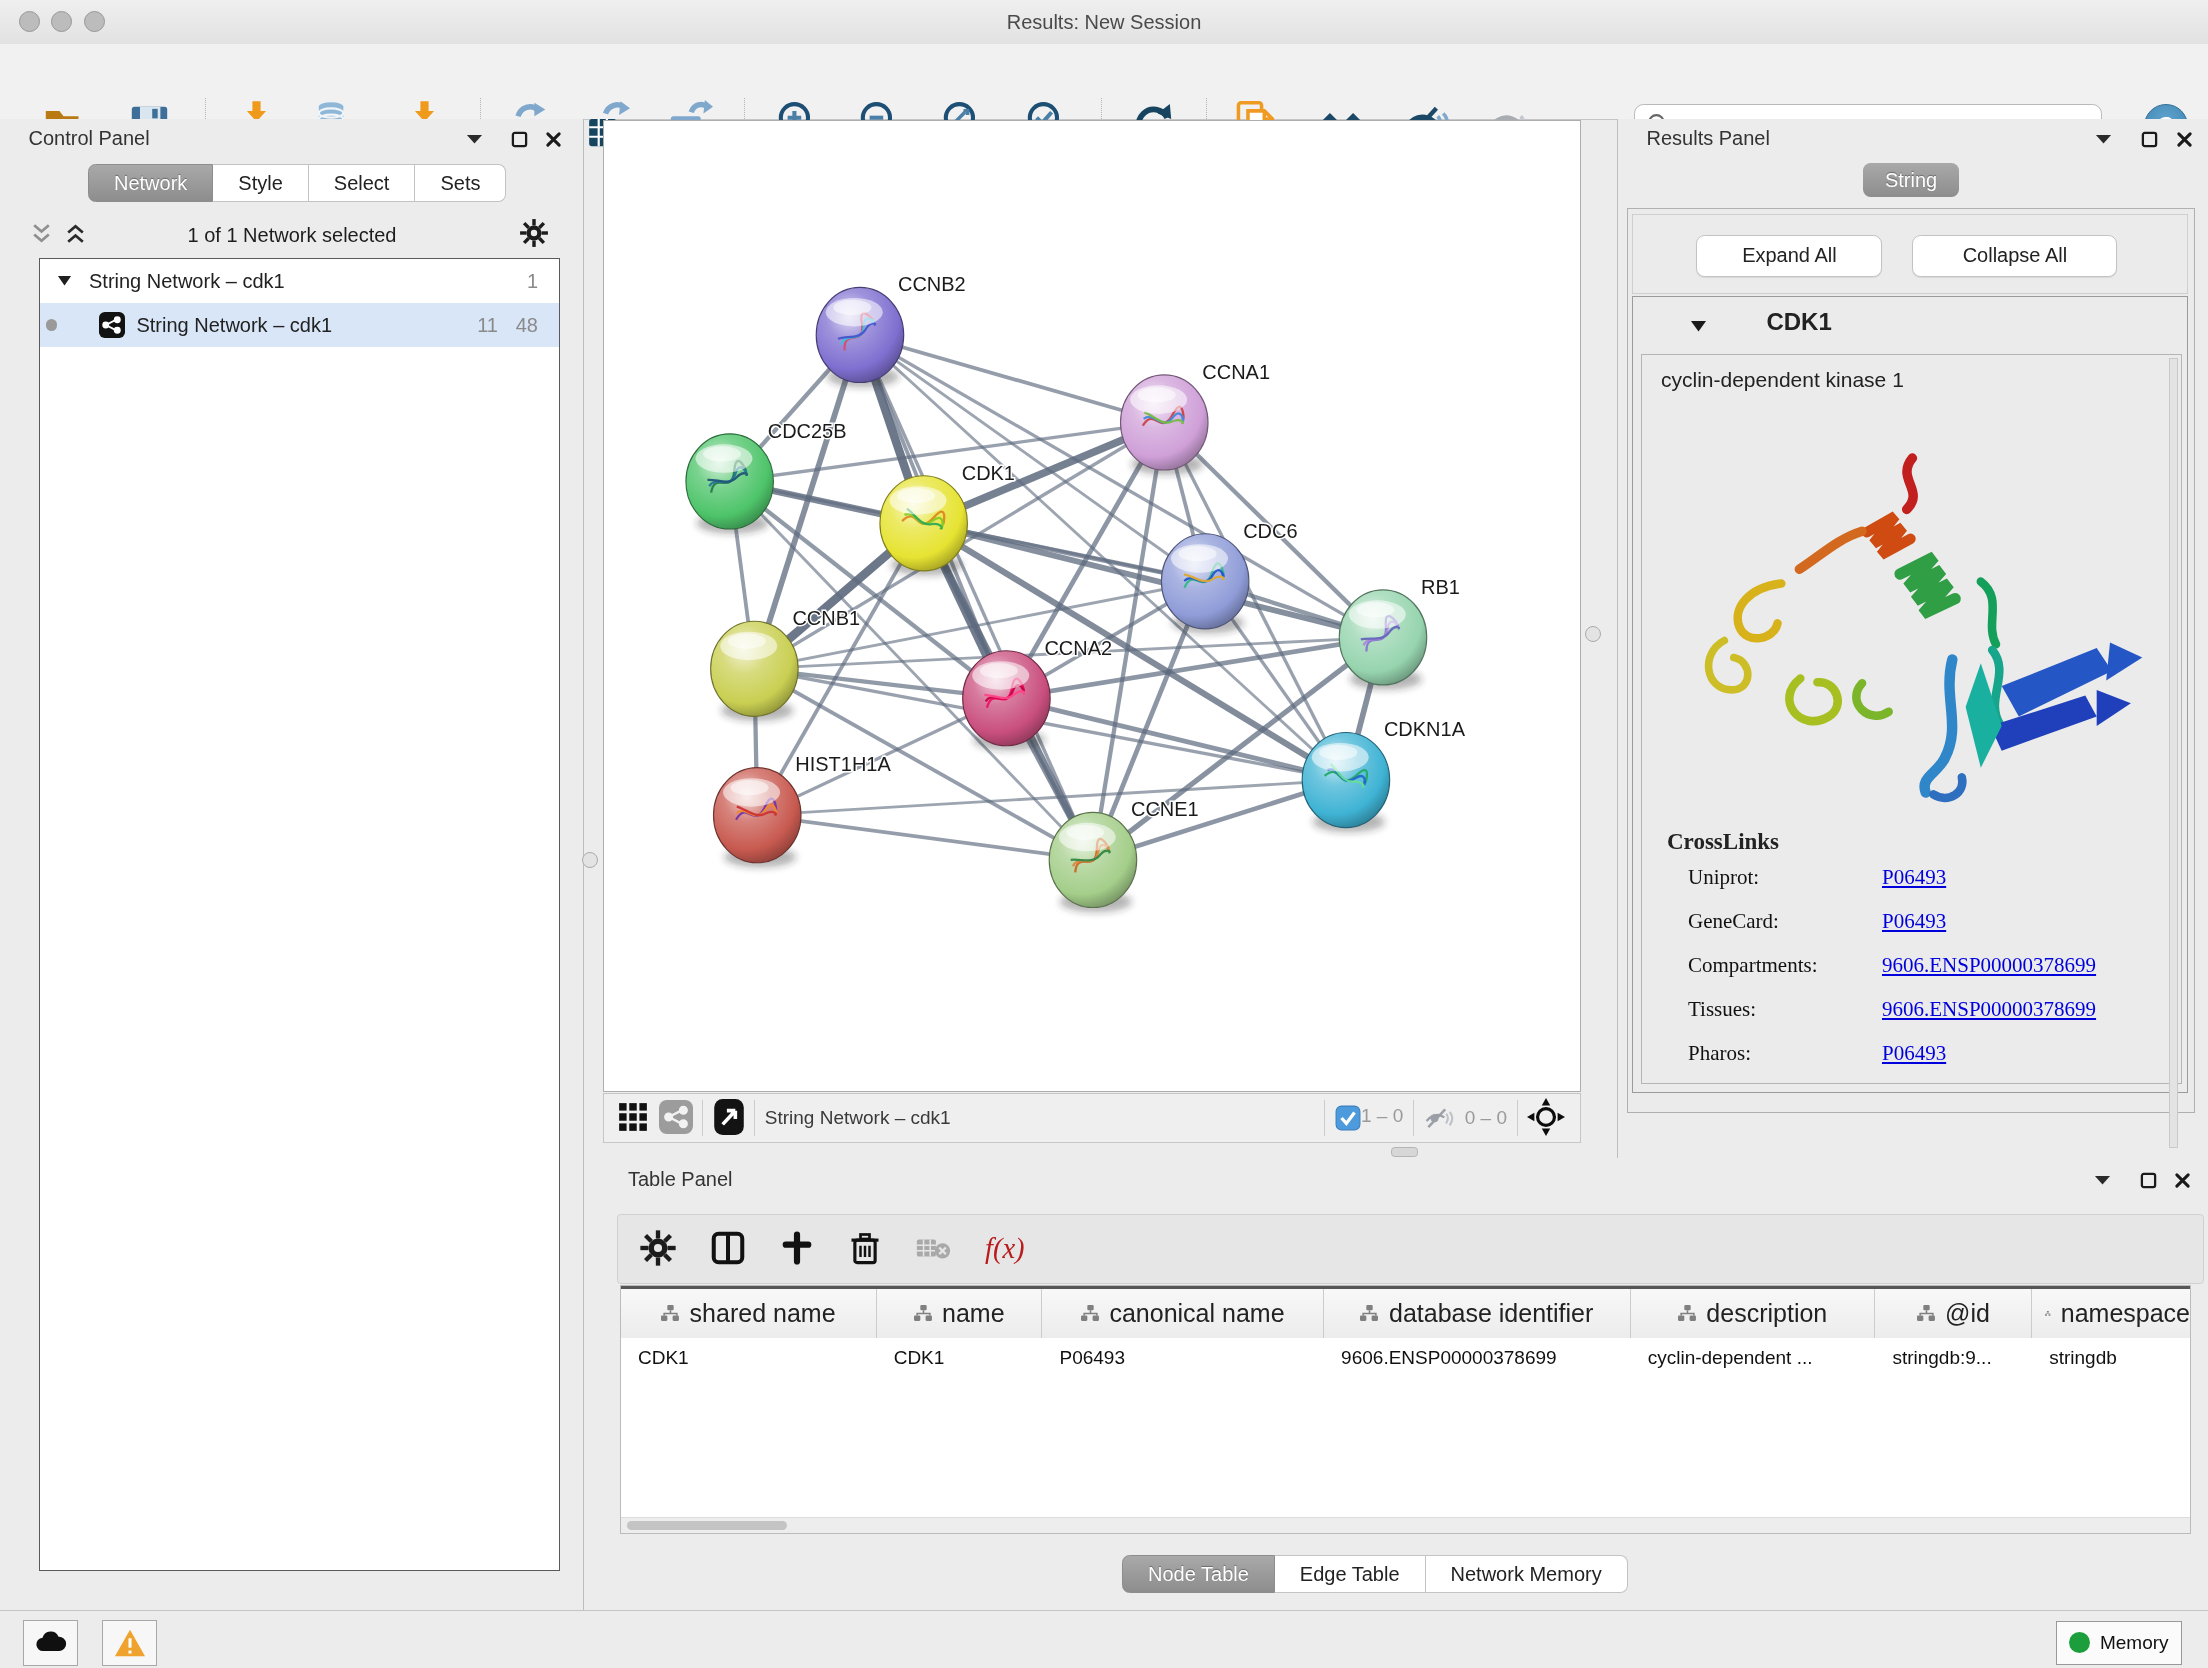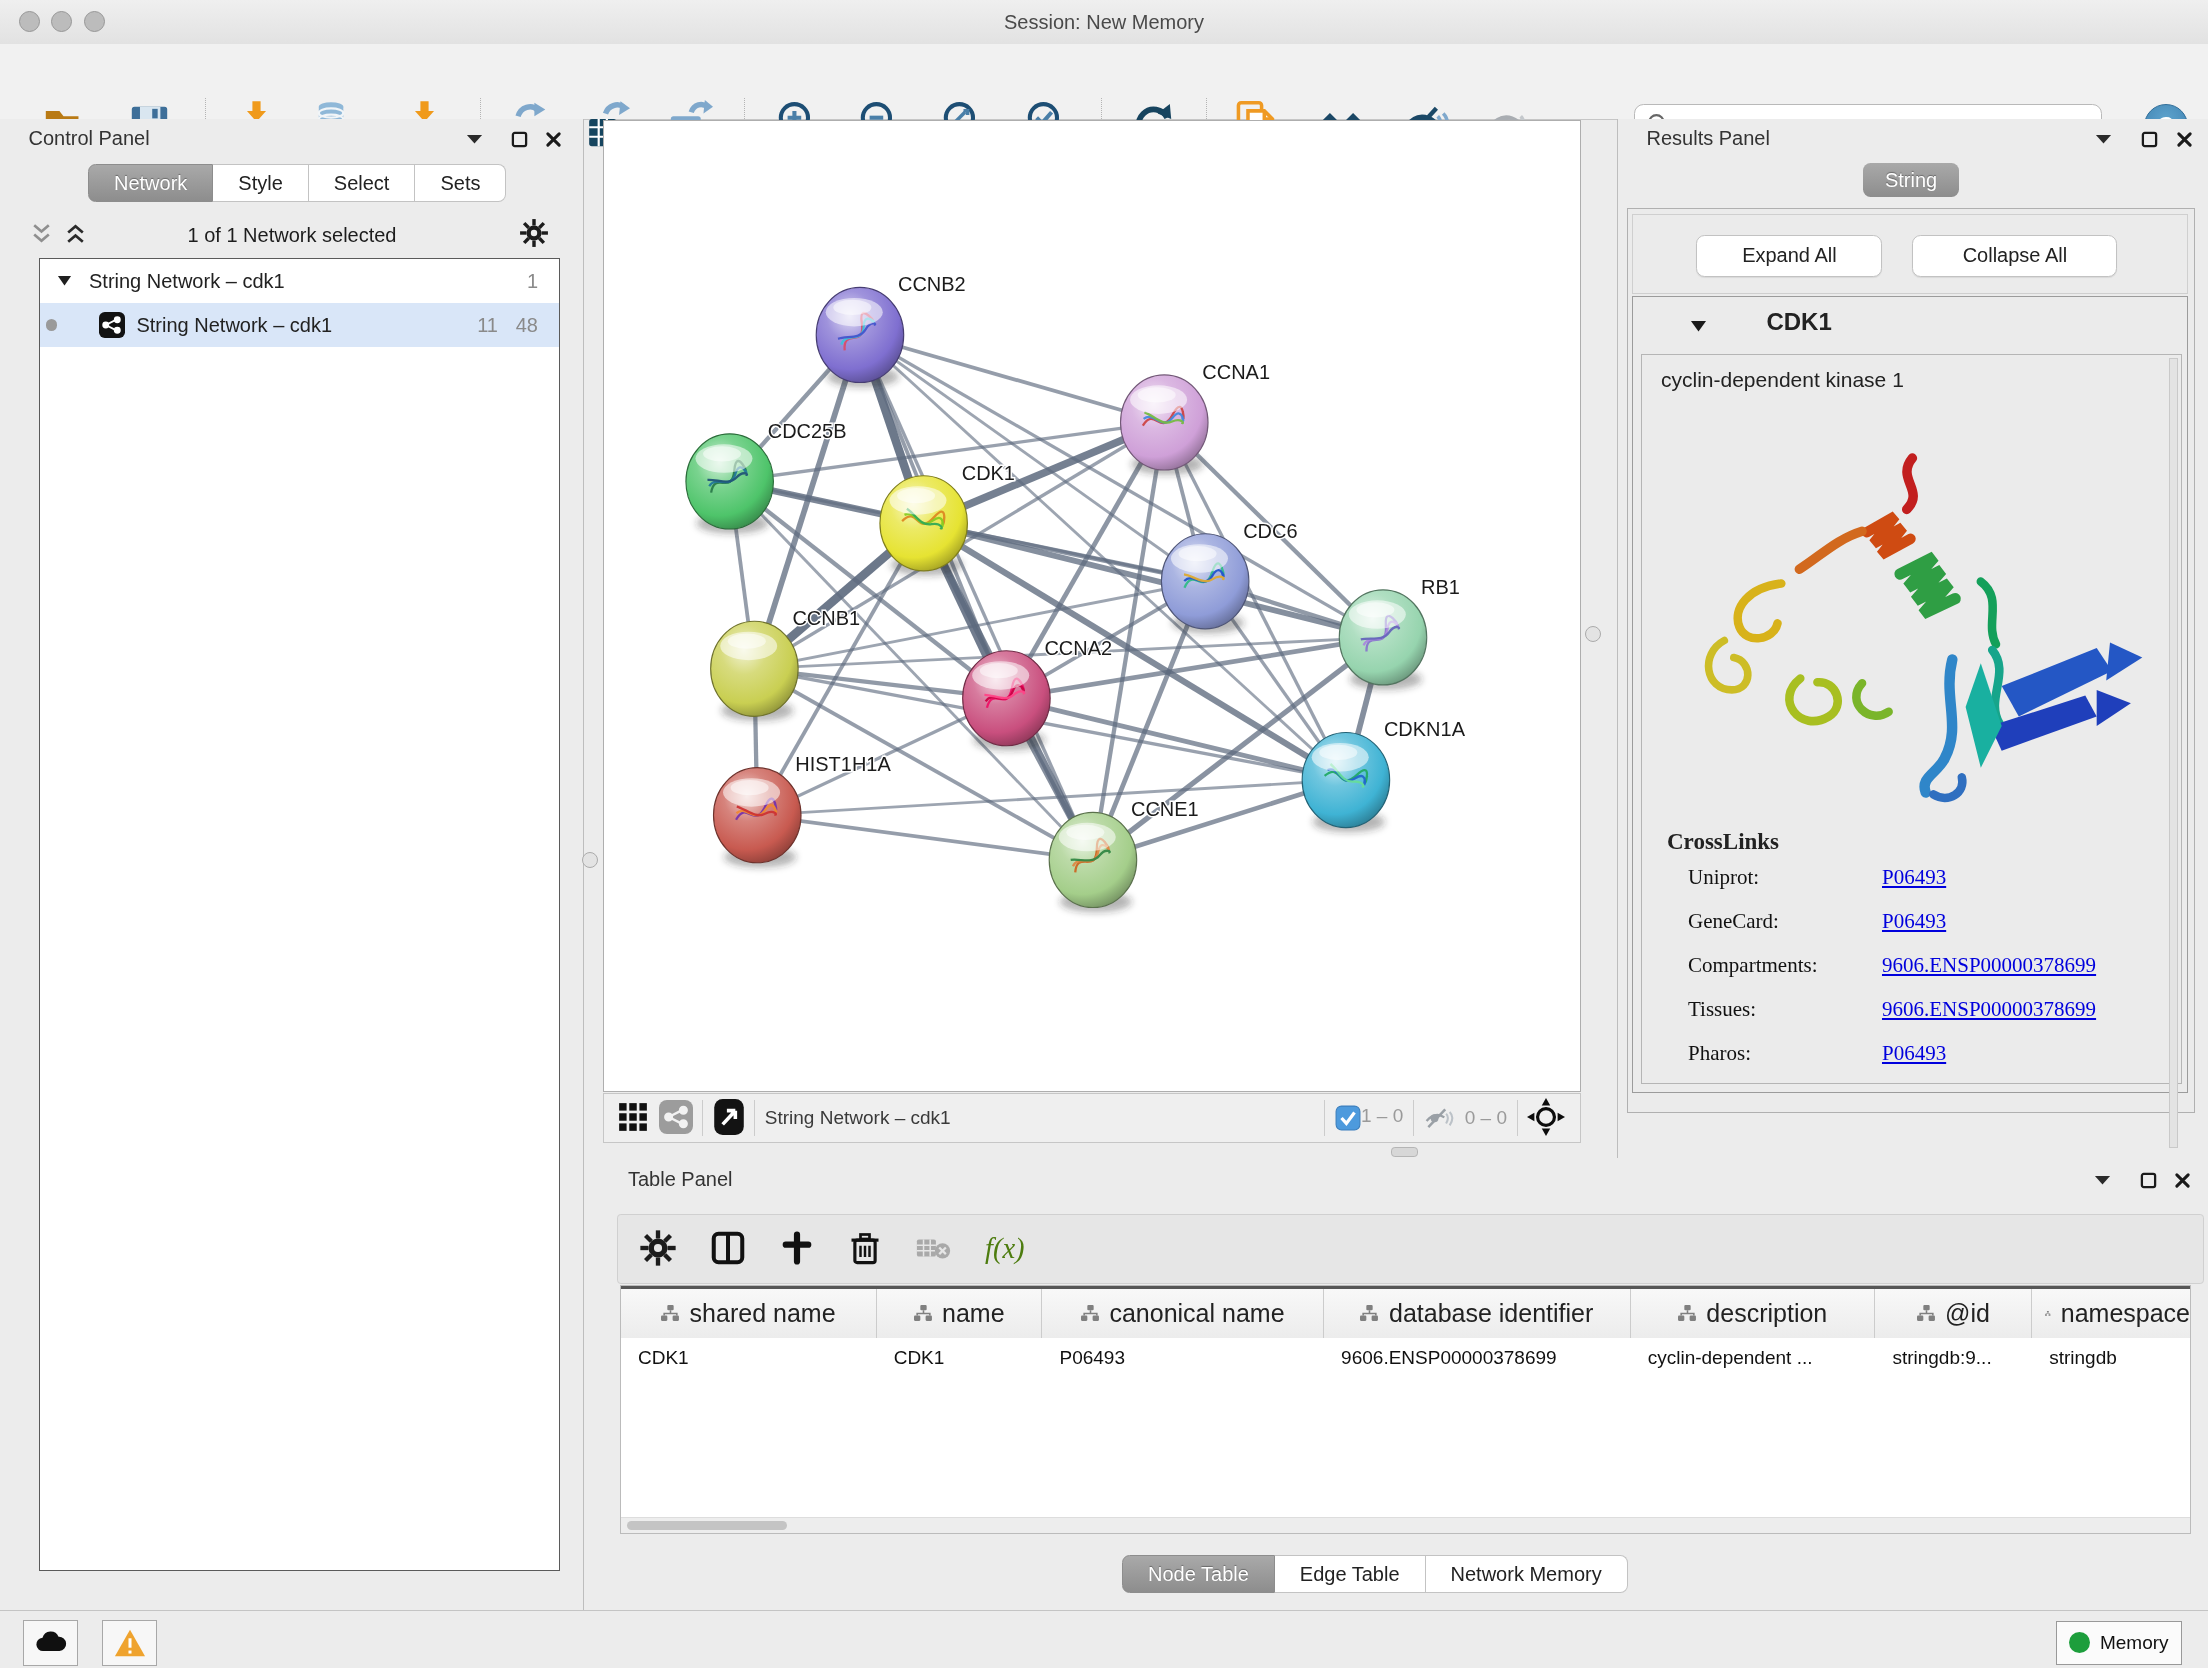--- a/index.html
+++ b/index.html
@@ -65,41 +65,41 @@
          border-radius:3.8px;display:flex;align-items:center;box-sizing:border-box;padding-left:21px;gap:32px;}
   #tbl{position:absolute;left:36px;top:127px;width:1571px;height:249px;background:#fff;border:1px solid #bbb;box-sizing:border-box;}
   #thead{display:flex;height:52px;border-top:3.8px solid #565656;background:linear-gradient(#f8f8f8,#ececec);box-sizing:border-box;}
   .th{display:flex;align-items:center;justify-content:center;gap:9.5px;font-size:25px;color:#222;
       border-right:1px solid #ccc;box-sizing:border-box;overflow:hidden;white-space:nowrap;}
   .th:last-child{border-right:none;justify-content:flex-start;padding-left:13.3px;}
   #trowdata{display:flex;height:40px;align-items:center;}
   .td{font-size:19px;color:#111;padding-left:17px;box-sizing:border-box;overflow:hidden;white-space:nowrap;}
   #hscroll{position:absolute;left:0px;bottom:0px;width:100%;height:15px;background:#ededed;border-top:1px solid #ddd;}
   #hthumb{position:absolute;left:5.7px;top:2.9px;width:160px;height:9.5px;border-radius:4.8px;background:#c4c4c4;}
-  #fx{font-family:"Liberation Serif",serif;font-style:italic;font-size:28.5px;color:#4d7c0f;}
+  #fx{font-family:"Liberation Serif",serif;font-style:italic;font-size:28.5px;color:#b91c1c;}
   
   #bottombar{left:0;top:1610px;width:2208px;height:58px;background:#ececec;border-top:1px solid #c4c4c4;box-sizing:border-box;}
   .sqbtn{position:absolute;top:8.6px;width:53px;height:44px;background:#f7f7f7;border:1px solid #a8a8a8;
          display:flex;align-items:center;justify-content:center;}
   #memorybtn{position:absolute;left:2056px;top:9.5px;width:124px;height:42px;background:#fbfbfb;border:1px solid #999;
              display:flex;align-items:center;justify-content:center;gap:9.5px;font-size:19px;color:#111;}
   #memdot{width:21px;height:21px;border-radius:50%;background:#1d9e3c;}
   .handle{position:absolute;width:14.3px;height:14.3px;border-radius:50%;background:#e3e3e3;border:1px solid #ababab;}
   .pill{position:absolute;width:25px;height:7.6px;border-radius:3.8px;background:#d7d7d7;border:1px solid #b5b5b5;}
 </style>
 </head>
 <body>
 
 <div id="app">
 
   <div id="titlebar" class="abs">
     <div class="tlight" style="left:19px"></div>
     <div class="tlight" style="left:51px"></div>
     <div class="tlight" style="left:84px"></div>
-    <div id="wtitle">Session: New Memory</div>
+    <div id="wtitle">Results: New Session</div>
   </div>
 
   <div id="toolbar" class="abs">
     <div class="tbtn" style="left:37px">
       <svg width="49" height="49" viewBox="0 0 36 36">
         <path d="M5 8h10l3 4h11v4H5z" fill="#b97a14"></path>
           <path d="M3 15h31l-5 14H5z" fill="#f2a93e"></path>
       </svg>
       </div>
     <div class="tbtn" style="left:123px">

